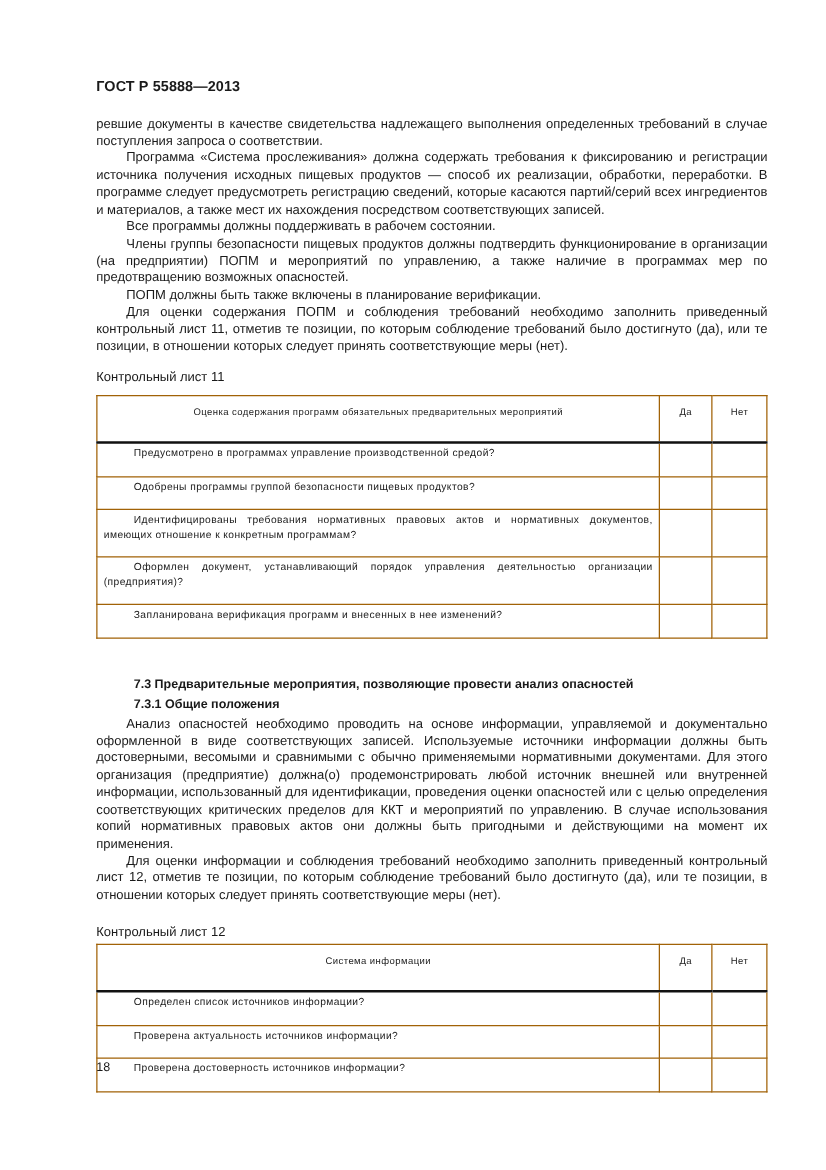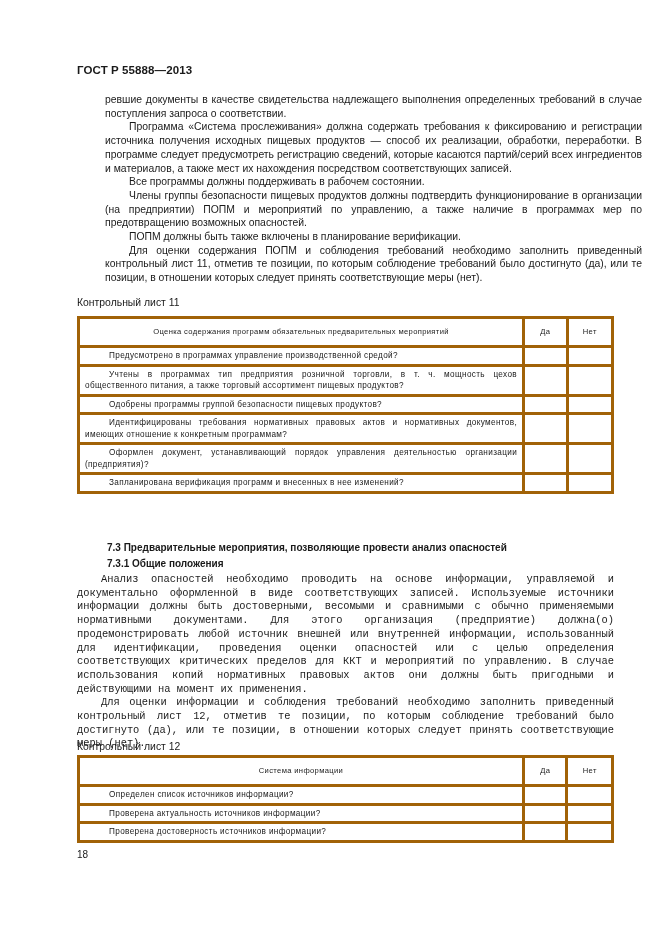--- a/index.html
+++ b/index.html
@@ -5,62 +5,57 @@
   html, body { margin: 0; padding: 0; background: #ffffff; }
   body { width: 661px; height: 936px; position: relative; overflow: hidden;
          font-family: "Liberation Sans", sans-serif; color: #1a1a1a; }
   .page { position: absolute; left: 0; top: 0; width: 661px; height: 936px; border-radius: 15px; }
   .running-head { position: absolute; left: 77px; top: 64px; font-size: 11.5px; font-weight: bold; letter-spacing: 0.1px; }
   .text-block { position: absolute; left: 77px; width: 537px; font-size: 10.4px; line-height: 13.7px; text-align: justify; }
   .para { margin: 0; }
   .para.indent { text-indent: 24px; }
   .cap { position: absolute; left: 77px; font-size: 10.4px; }
   table.cl { position: absolute; left: 77px; width: 537px; border-collapse: collapse; font-size: 8.2px; letter-spacing: 0.35px; }
-  table.cl td, table.cl th { border: 3px solid #a16207; padding: 2px 5px 2px 5px; vertical-align: top; line-height: 11.5px; }
+  table.cl td, table.cl th { border: 1px solid #a16207; padding: 2px 5px 12px 5px; vertical-align: top; line-height: 11.5px; }
   table.cl th { font-weight: normal; text-align: center; vertical-align: middle; height: 22px; border-bottom: 2px solid #111; font-size: 7.6px; }
   table.cl td.q { text-align: justify; }
   table.cl td.q span.first { padding-left: 24px; }
   table.cl .c1 { width: 441px; }
   table.cl .c2 { width: 31px; }
   table.cl .c3 { width: 33px; margin-top: 20px; }
   .heading { position: absolute; left: 107px; font-size: 10px; font-weight: bold; }
   .page-num { position: absolute; left: 77px; top: 849px; font-size: 10px; }
 </style>
 </head>
 <body>
 
 <div class="page">
 
   <div class="running-head">ГОСТ Р 55888—2013</div>
 
-  <div class="text-block" style="top:93px;margin-left:28px;">
+  <div class="text-block" style="top:93px;">
     <p class="para">ревшие документы в качестве свидетельства надлежащего выполнения определенных требований в случае поступления запроса о соответствии.</p>
     <p class="para indent">Программа «Система прослеживания» должна содержать требования к фиксированию и регистрации источника получения исходных пищевых продуктов — способ их реализации, обработки, переработки. В программе следует предусмотреть регистрацию сведений, которые касаются партий/серий всех ингредиентов и материалов, а также мест их нахождения посредством соответствующих записей.</p>
     <p class="para indent">Все программы должны поддерживать в рабочем состоянии.</p>
     <p class="para indent">Члены группы безопасности пищевых продуктов должны подтвердить функционирование в организации (на предприятии) ПОПМ и мероприятий по управлению, а также наличие в программах мер по предотвращению возможных опасностей.</p>
     <p class="para indent">ПОПМ должны быть также включены в планирование верификации.</p>
     <p class="para indent">Для оценки содержания ПОПМ и соблюдения требований необходимо заполнить приведенный контрольный лист 11, отметив те позиции, по которым соблюдение требований было достигнуто (да), или те позиции, в отношении которых следует принять соответствующие меры (нет).</p>
   </div>
 
   <div class="cap" style="top:297px;">Контрольный лист 11</div>
 
   <table class="cl" style="top:316px;">
     <tbody>
         <tr>
       <th class="c1">Оценка содержания программ обязательных предварительных мероприятий</th>
       <th class="c2">Да</th>
       <th class="c3">Нет</th>
     </tr>
     <tr>
       <td class="q"><span class="first">Предусмотрено в программах управление производственной средой?</span></td>
-      <td></td>
-          <td></td>
-    </tr>
-    <tr>
-      <td class="q"><span class="first">Учтены в программах тип предприятия розничной торговли, в т. ч. мощность цехов общественного питания, а также торговый ассортимент пищевых продуктов?</span></td>
       <td></td>
           <td></td>
     </tr>
     <tr>
       <td class="q"><span class="first">Одобрены программы группой безопасности пищевых продуктов?</span></td>
       <td></td>
           <td></td>
     </tr>
     <tr>
       <td class="q"><span class="first">Идентифицированы требования нормативных правовых актов и нормативных документов, имеющих отношение к конкретным программам?</span></td>
@@ -76,21 +71,21 @@
       <td class="q"><span class="first">Запланирована верификация программ и внесенных в нее изменений?</span></td>
       <td></td>
           <td></td>
     </tr>
   </tbody>
     </table>
 
   <div class="heading" style="top:542px;">7.3  Предварительные мероприятия, позволяющие провести анализ опасностей</div>
   <div class="heading" style="top:558px;text-align:center;">7.3.1  Общие положения</div>
 
-  <div class="text-block" style="top:573px;font-family:Liberation Mono, monospace;">
+  <div class="text-block" style="top:573px;">
     <p class="para indent">Анализ опасностей необходимо проводить на основе информации, управляемой и документально оформленной в виде соответствующих записей. Используемые источники информации должны быть достоверными, весомыми и сравнимыми с обычно применяемыми нормативными документами. Для этого организация (предприятие) должна(о) продемонстрировать любой источник внешней или внутренней информации, использованный для идентификации, проведения оценки опасностей или с целью определения соответствующих критических пределов для ККТ и мероприятий по управлению. В случае использования копий нормативных правовых актов они должны быть пригодными и действующими на момент их применения.</p>
     <p class="para indent">Для оценки информации и соблюдения требований необходимо заполнить приведенный контрольный лист 12, отметив те позиции, по которым соблюдение требований было достигнуто (да), или те позиции, в отношении которых следует принять соответствующие меры (нет).</p>
   </div>
 
   <div class="cap" style="top:741px;">Контрольный лист 12</div>
 
   <table class="cl" style="top:755px;">
     <tbody>
         <tr>
       <th class="c1">Система информации</th>

